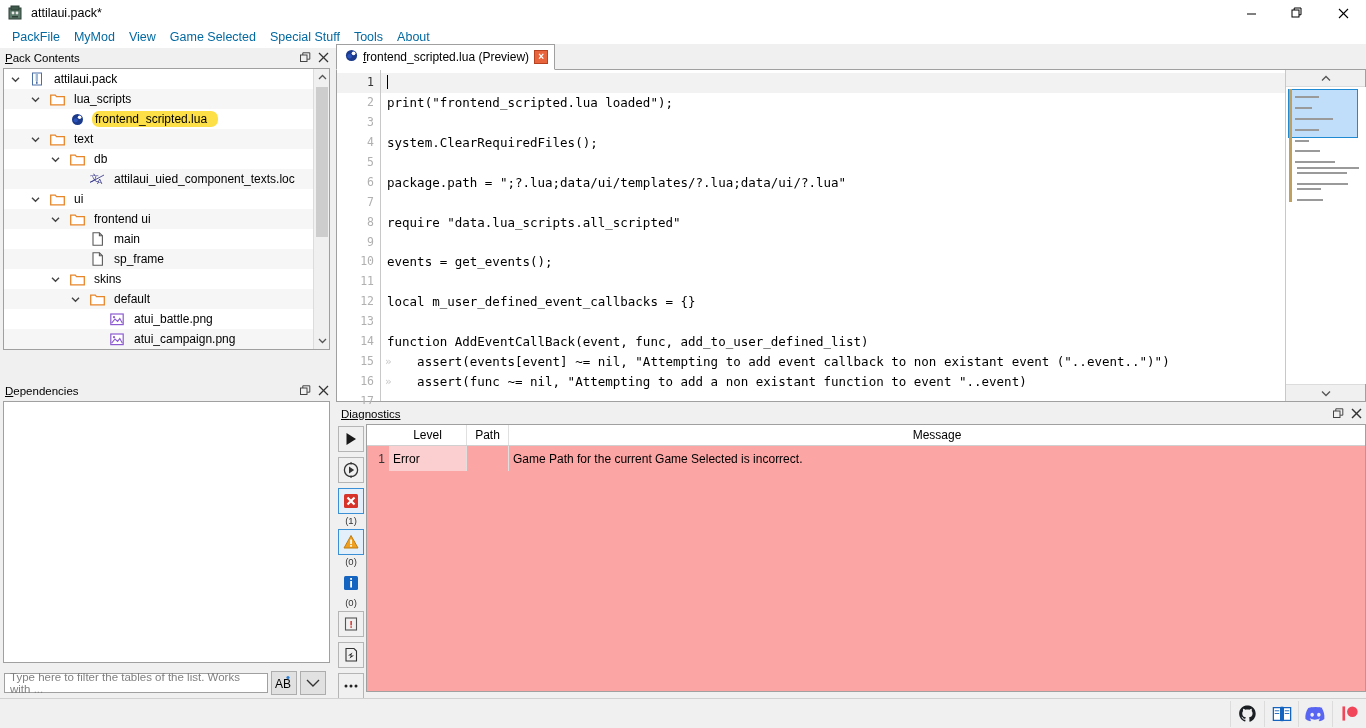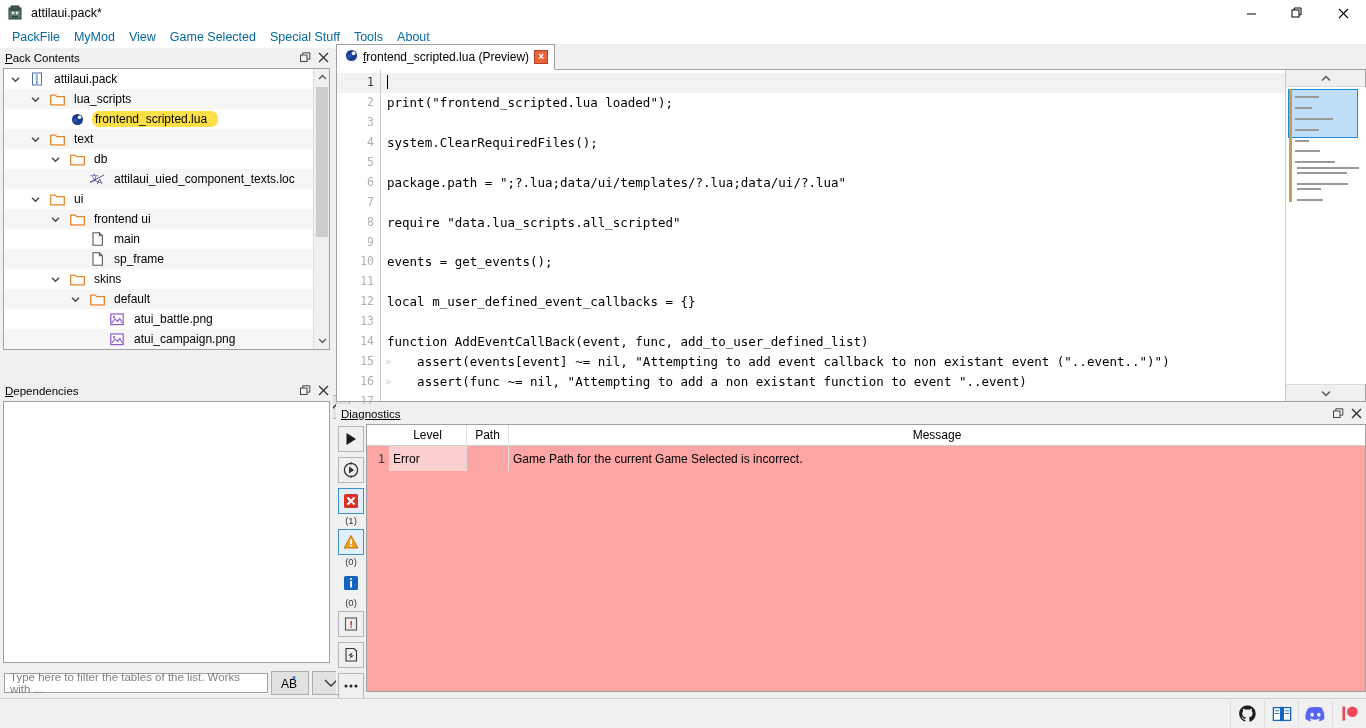--- a/index.html
+++ b/index.html
@@ -86,21 +86,21 @@
     position: absolute; left: 2px; width: 12px; background: #cdcdcd;
   }
 
   
   .filterbar { position: absolute; display: flex; align-items: center; gap: 3px; }
   .filter-input {
     height: 20px; border: 1px solid #a0a0a0; background: #fff;
     display: flex; align-items: center; padding: 0 5px; font-size: 11.5px; color: #808080;
   }
   .filter-btn {
-    width: 38px; height: 24px; border: 1px solid #adadad; background: #e1e1e1;
+    width: 26px; height: 24px; border: 1px solid #adadad; background: #e1e1e1;
     display: flex; align-items: center; justify-content: center;
   }
 
   
   #dep-panel {
     position: absolute; left: 0; top: 381px; width: 333px; height: 347px; background: #f0f0f0;
   }
   #dep-title { position: absolute; left: 0; top: 0; width: 333px; }
   .dep-box {
     position: absolute; left: 3px; top: 20px; width: 327px; height: 648px;

